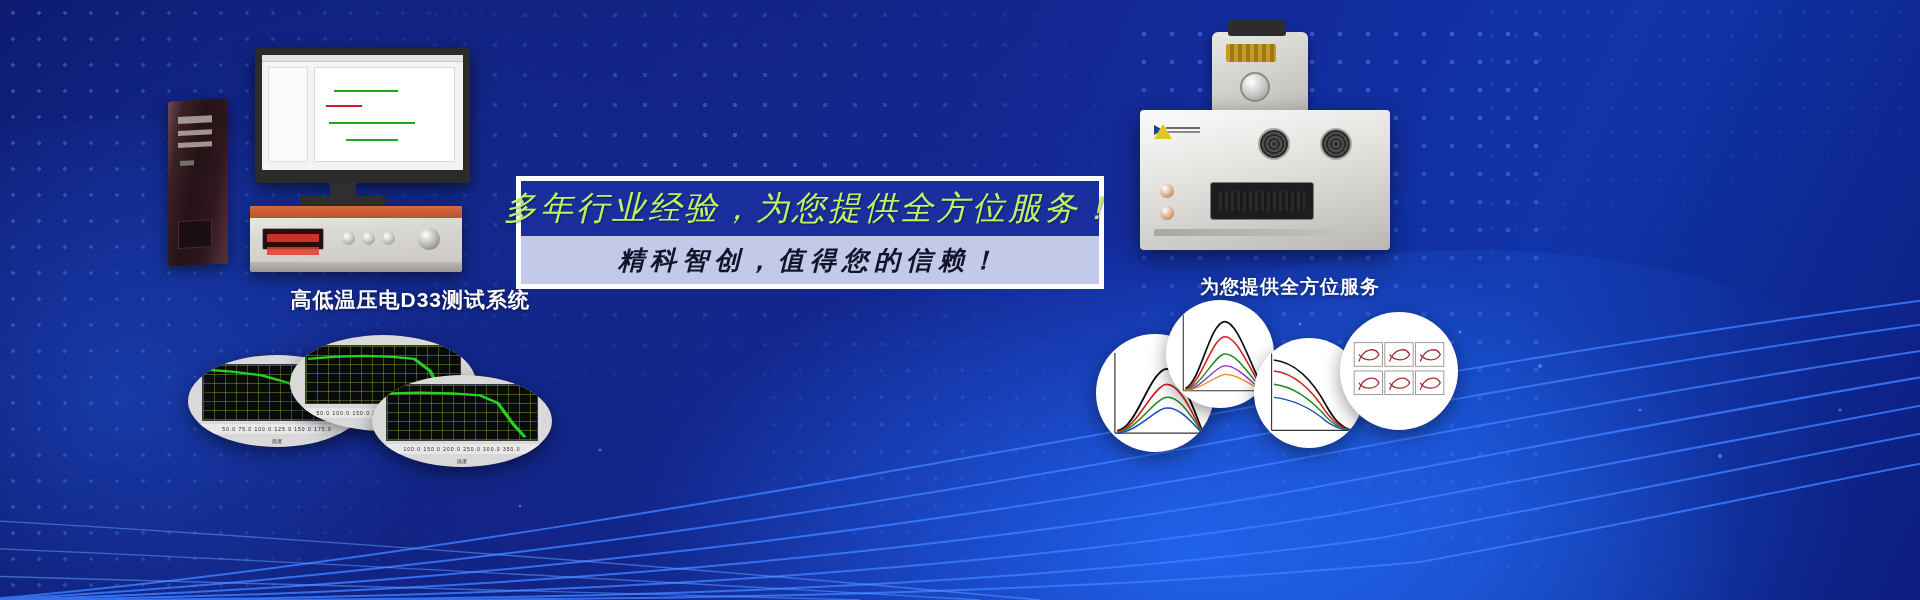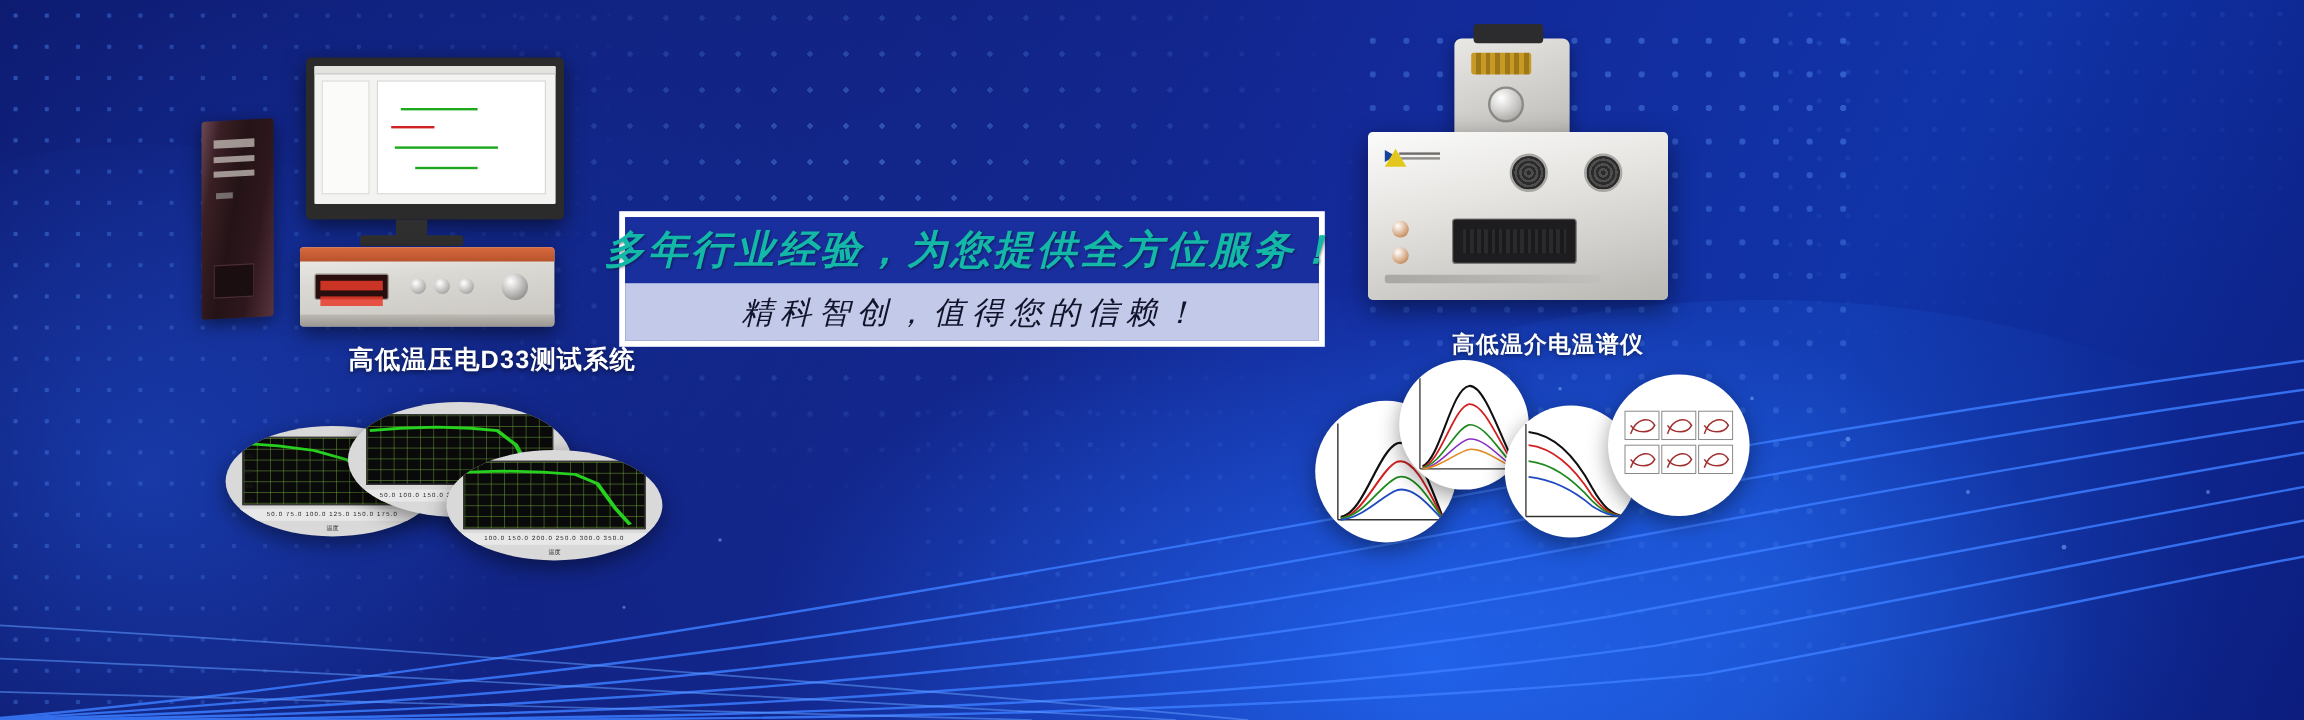--- a/index.html
+++ b/index.html
@@ -134,24 +134,24 @@
   
   .circ{position:absolute;border-radius:50%;overflow:hidden;background:#ffffff;box-shadow:0 6px 18px rgba(0,0,0,.4);}
   .circ svg{width:100%;height:100%;}
 
   
   #slogan{
     position:absolute;left:516px;top:176px;width:588px;
     border:5px solid #ffffff;background:transparent;
   }
   .sl-row{display:flex;align-items:center;justify-content:center;white-space:nowrap;}
-  .sl-1{height:55px;background:#1a2f9e;color:#14b8a6;font-size:33px;font-weight:bold;
+  .sl-1{height:55px;background:#1a2f9e;color:#bef264;font-size:33px;font-weight:normal;
         font-family:"Liberation Serif","DejaVu Serif",serif;font-style:italic;letter-spacing:3px;
         text-shadow:1px 1px 2px rgba(0,0,0,.4);}
-  .sl-2{height:48px;background:#c3c9e8;color:#12142b;font-size:26px;font-weight:normal;
+  .sl-2{height:48px;background:#c3c9e8;color:#12142b;font-size:26px;font-weight:bold;
         font-family:"Liberation Serif","DejaVu Serif",serif;font-style:italic;letter-spacing:6px;}
   .sl-3{height:48px;background:#1a2f9e;color:#ffffff;font-size:26px;font-weight:bold;
         font-family:"Liberation Serif","DejaVu Serif",serif;font-style:italic;letter-spacing:6px;
         text-shadow:1px 1px 2px rgba(0,0,0,.4);}
 </style>
 </head>
 <body>
 
 <div id="banner">
 
@@ -274,21 +274,21 @@
         <div class="logo"></div>
         <div class="warn"></div>
         <div class="vent v1"></div>
         <div class="vent v2"></div>
         <div class="btn b1"></div>
         <div class="btn b2"></div>
         <div class="panel"></div>
         <div class="strip"></div>
       </div>
     </div>
-    <div class="prod-label">高低温介电温谱仪</div>
+    <div class="prod-label">为您提供全方位服务</div>
   </div>
 
   <div class="circ" style="left:1096px;top:334px;width:118px;height:118px;">
     <svg viewBox="0 0 100 100">
       <line x1="16" y1="84" x2="92" y2="84" stroke="#333" stroke-width="1"></line>
       <line x1="16" y1="84" x2="16" y2="16" stroke="#333" stroke-width="1"></line>
       <path d="M18,82 C34,80 44,36 58,30 C70,26 82,62 90,82" fill="none" stroke="#111" stroke-width="1.6"></path>
       <path d="M18,83 C34,81 46,48 58,43 C70,39 82,68 90,83" fill="none" stroke="#d32020" stroke-width="1.4"></path>
       <path d="M18,83 C34,82 47,58 58,54 C70,50 82,72 90,83" fill="none" stroke="#1f8a1f" stroke-width="1.3"></path>
       <path d="M18,84 C34,83 48,66 58,63 C70,60 82,76 90,84" fill="none" stroke="#1f49c0" stroke-width="1.3"></path>

